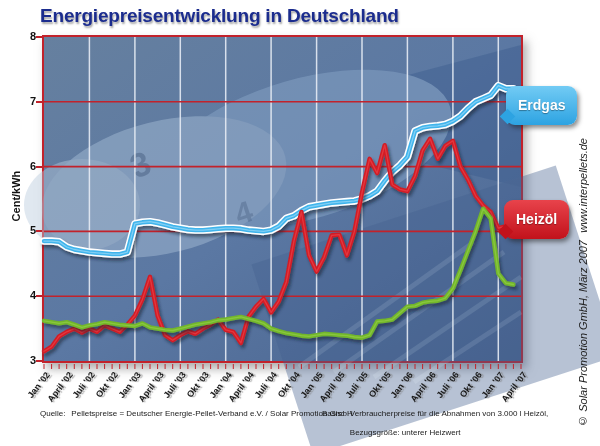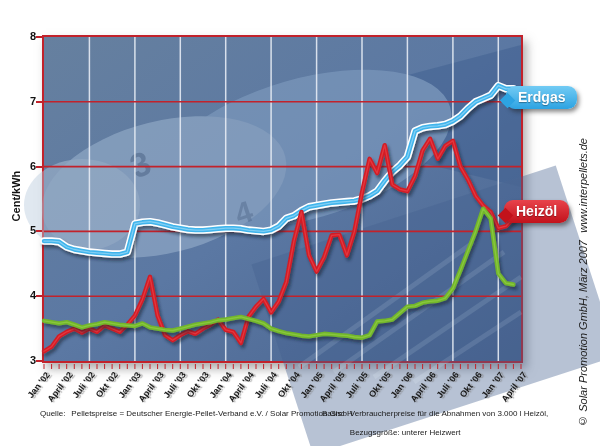--- a/index.html
+++ b/index.html
@@ -11,21 +11,21 @@
         border:2px solid #c2222b;box-shadow:4px 6px 9px rgba(100,100,100,.5);background:#5b78a3;}
   .plot svg{position:absolute;left:0;top:0;overflow:visible;}
   .yaxis-title{position:absolute;left:-14px;top:190px;font-size:11px;font-weight:bold;color:#111;
          transform:rotate(-90deg);transform-origin:center;width:60px;text-align:center;}
   .ytick{position:absolute;width:30px;text-align:right;font-size:11px;font-weight:bold;color:#111;}
   .ymark{position:absolute;width:6px;height:2px;background:#c2222b;}
   .xtick{position:absolute;width:90px;text-align:right;font-size:9px;font-weight:bold;color:#1a1a1a;
          transform:rotate(-52deg);transform-origin:100% 0%;white-space:nowrap;
          text-shadow:1px 2px 1px rgba(120,120,120,.55);}
   .pill{position:absolute;z-index:5;color:#fff;font-weight:bold;font-size:14px;line-height:23px;
-        padding:0 12px;border-radius:9px;box-shadow:2px 3px 4px rgba(30,30,30,.5);
+        padding:8px 12px;border-radius:9px;box-shadow:2px 3px 4px rgba(30,30,30,.5);
         text-shadow:0 1px 1px rgba(0,0,0,.35);}
   .pill::before{content:"";position:absolute;width:11px;height:11px;background:var(--c);
         transform:rotate(45deg);}
   .pill-erdgas{left:506px;top:86px;--c:#2da3e2;background:linear-gradient(#72cbf4,#2da3e2);}
   .pill-erdgas::before{left:-4px;bottom:3px;}
   .pill-heizoel{left:504px;top:200px;--c:#c2121b;background:linear-gradient(#e8434b,#c2121b);}
   .pill-heizoel::before{left:-4px;bottom:2px;}
   .pill-pellets{left:503px;top:281px;--c:#64a51e;background:linear-gradient(#8cc93e,#64a51e);}
   .pill-pellets::before{left:-4px;top:3px;}
   .side{position:absolute;writing-mode:vertical-rl;transform:rotate(180deg);font-style:italic;
@@ -35,20 +35,21 @@
   .foot{position:absolute;font-size:8px;color:#1a1a1a;line-height:9.5px;display:flex;}
   .foot .flabel{flex:none;margin-right:6px;}
   .foot-quelle{left:40px;top:409px;align-items:center;}
   .foot-basis{left:322px;top:409px;}
 </style>
 </head>
 <body>
 
 <div class="canvas">
 
+  <h1 class="title">Energiepreisentwicklung in Deutschland</h1>
 
   <div class="yaxis-title">Cent/kWh</div>
 
   <div class="plot">
     <svg id="chart-svg" width="477" height="332" viewBox="0 0 477 332">
         <defs>
           <linearGradient id="bg" x1="0" y1="0" x2="1" y2="1">
             <stop offset="0" stop-color="#66809f"></stop>
             <stop offset="0.5" stop-color="#5b78a3"></stop>
             <stop offset="1" stop-color="#49648f"></stop>

